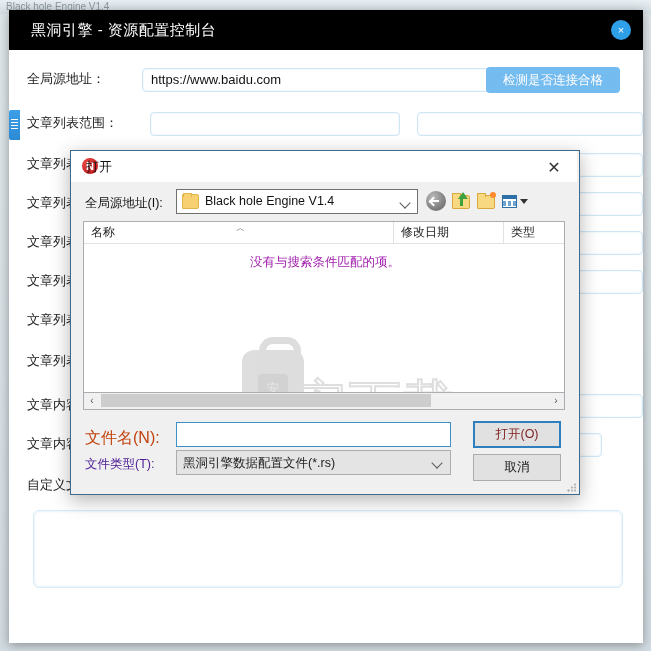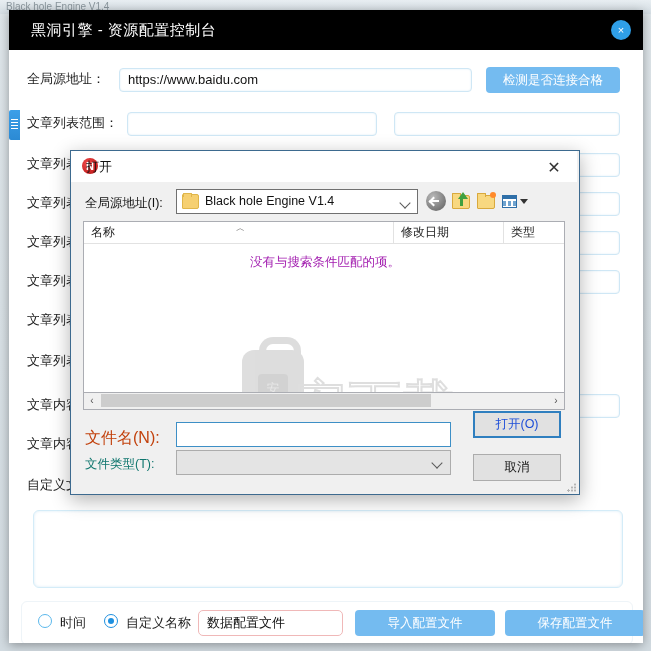--- a/index.html
+++ b/index.html
@@ -62,20 +62,21 @@
   .form-row{position:absolute;left:0;width:634px;height:24px;}
   .row-label{
     position:absolute;left:18px;top:2px;
     font-size:13px;color:#1d1d1d;white-space:nowrap;
   }
   .fld{
     position:absolute;height:24px;box-sizing:border-box;
     border:1px solid #cfe7f5;border-radius:4px;background:#ffffff;
     font-size:12px;color:#222;padding:0 8px;line-height:22px;
     box-shadow:0 0 2px rgba(150,200,230,.35) inset;
+    margin-left:23px;
   }
   .fld-txt{font-size:13px;color:#111;}
 
   .btn-blue{
     position:absolute;height:26px;box-sizing:border-box;border:none;border-radius:4px;
     background:#74bbf0;color:#ffffff;font-size:12.5px;
     display:flex;align-items:center;justify-content:center;cursor:pointer;
     font-family:"Liberation Sans","DejaVu Sans",sans-serif;
   }
 
@@ -267,33 +268,33 @@
   #hs-thumb{
     position:absolute;left:17px;top:1px;width:330px;height:13px;background:#cdcdcd;cursor:pointer;
   }
 
   
   #fn-label{position:absolute;left:14px;top:277px;font-size:16px;color:#c2410c;}
   #fn-input{
     position:absolute;left:105px;top:271px;width:275px;height:25px;box-sizing:border-box;
     background:#ffffff;border:1px solid #3d8fc6;font-size:12.5px;color:#111;padding:0 5px;
   }
-  #ft-label{position:absolute;left:14px;top:305px;font-size:12.5px;color:#0f766e;}
+  #ft-label{position:absolute;left:14px;top:305px;font-size:12.5px;color:#4c1d95;}
   #ft-combo{
     position:absolute;left:105px;top:299px;width:275px;height:25px;box-sizing:border-box;
     background:#e4e4e4;border:1px solid #acacac;cursor:pointer;
   }
   #ft-text{position:absolute;left:6px;top:4px;font-size:12.5px;color:#222;white-space:nowrap;}
   #ft-caret{
     position:absolute;right:9px;top:8px;width:7px;height:7px;
     border-left:1.3px solid #5a5a5a;border-bottom:1.3px solid #5a5a5a;transform:rotate(-45deg);
   }
   #btn-open{
-    position:absolute;left:402px;top:260px;width:88px;height:27px;box-sizing:border-box;
-    background:#e1e1e1;border:2px solid #2f7fbf;font-size:12.5px;color:#1d4ed8;
+    position:absolute;left:402px;top:270px;width:88px;height:27px;box-sizing:border-box;
+    background:#e1e1e1;border:2px solid #2f7fbf;font-size:12.5px;color:#7f1d1d;
     display:flex;align-items:center;justify-content:center;cursor:pointer;
   }
   #btn-cancel{
     position:absolute;left:402px;top:303px;width:88px;height:27px;box-sizing:border-box;
     background:#e1e1e1;border:1px solid #acacac;font-size:12.5px;color:#111;
     display:flex;align-items:center;justify-content:center;cursor:pointer;
   }
   #dlg-grip{
     position:absolute;right:3px;bottom:2px;width:9px;height:9px;
     background:
@@ -385,34 +386,20 @@
       <span class="row-label">文章内容正文：</span>
       <div class="fld" style="left:385px;top:0;width:185px;"></div>
     </div>
 
     <div class="form-row" style="top:424px;">
       <span class="row-label">自定义文件名：</span>
     </div>
 
     <div id="bigbox"></div>
 
-    <div id="bottom-bar">
-      <div class="radio" style="left:16px;"></div>
-      <span class="radio-label" style="left:38px;">时间</span>
-
-      <div class="radio on" style="left:82px;"></div>
-      <span class="radio-label" style="left:104px;">自定义名称</span>
-
-      <div id="custom-name-input">
-        <span>数据配置文件</span>
-      </div>
-
-      <div class="btn-blue" style="left:333px;top:8px;width:140px;">导入配置文件</div>
-      <div class="btn-blue" style="left:483px;top:8px;width:140px;">保存配置文件</div>
-    </div>
 
   </div>
 </div>
 
 <div id="open-dialog">
 
   <div id="dlg-titlebar">
     <div id="dlg-icon">N</div>
     <div id="dlg-title">打开</div>
     <div id="dlg-close">✕</div>
@@ -469,20 +456,21 @@
     <div id="hs-left">‹</div>
     <div id="hs-thumb"></div>
     <div id="hs-right">›</div>
   </div>
 
   <span id="fn-label">文件名(N):</span>
   <input id="fn-input" type="text" value="" style="">
 
   <span id="ft-label">文件类型(T):</span>
   <div id="ft-combo">
+    <span id="ft-text">黑洞引擎数据配置文件(*.rs)</span>
     <span id="ft-caret"></span>
   </div>
 
   <div id="btn-open">打开(O)</div>
   <div id="btn-cancel">取消</div>
 
   <div id="dlg-grip"></div>
 </div>
 
 </body></html>

